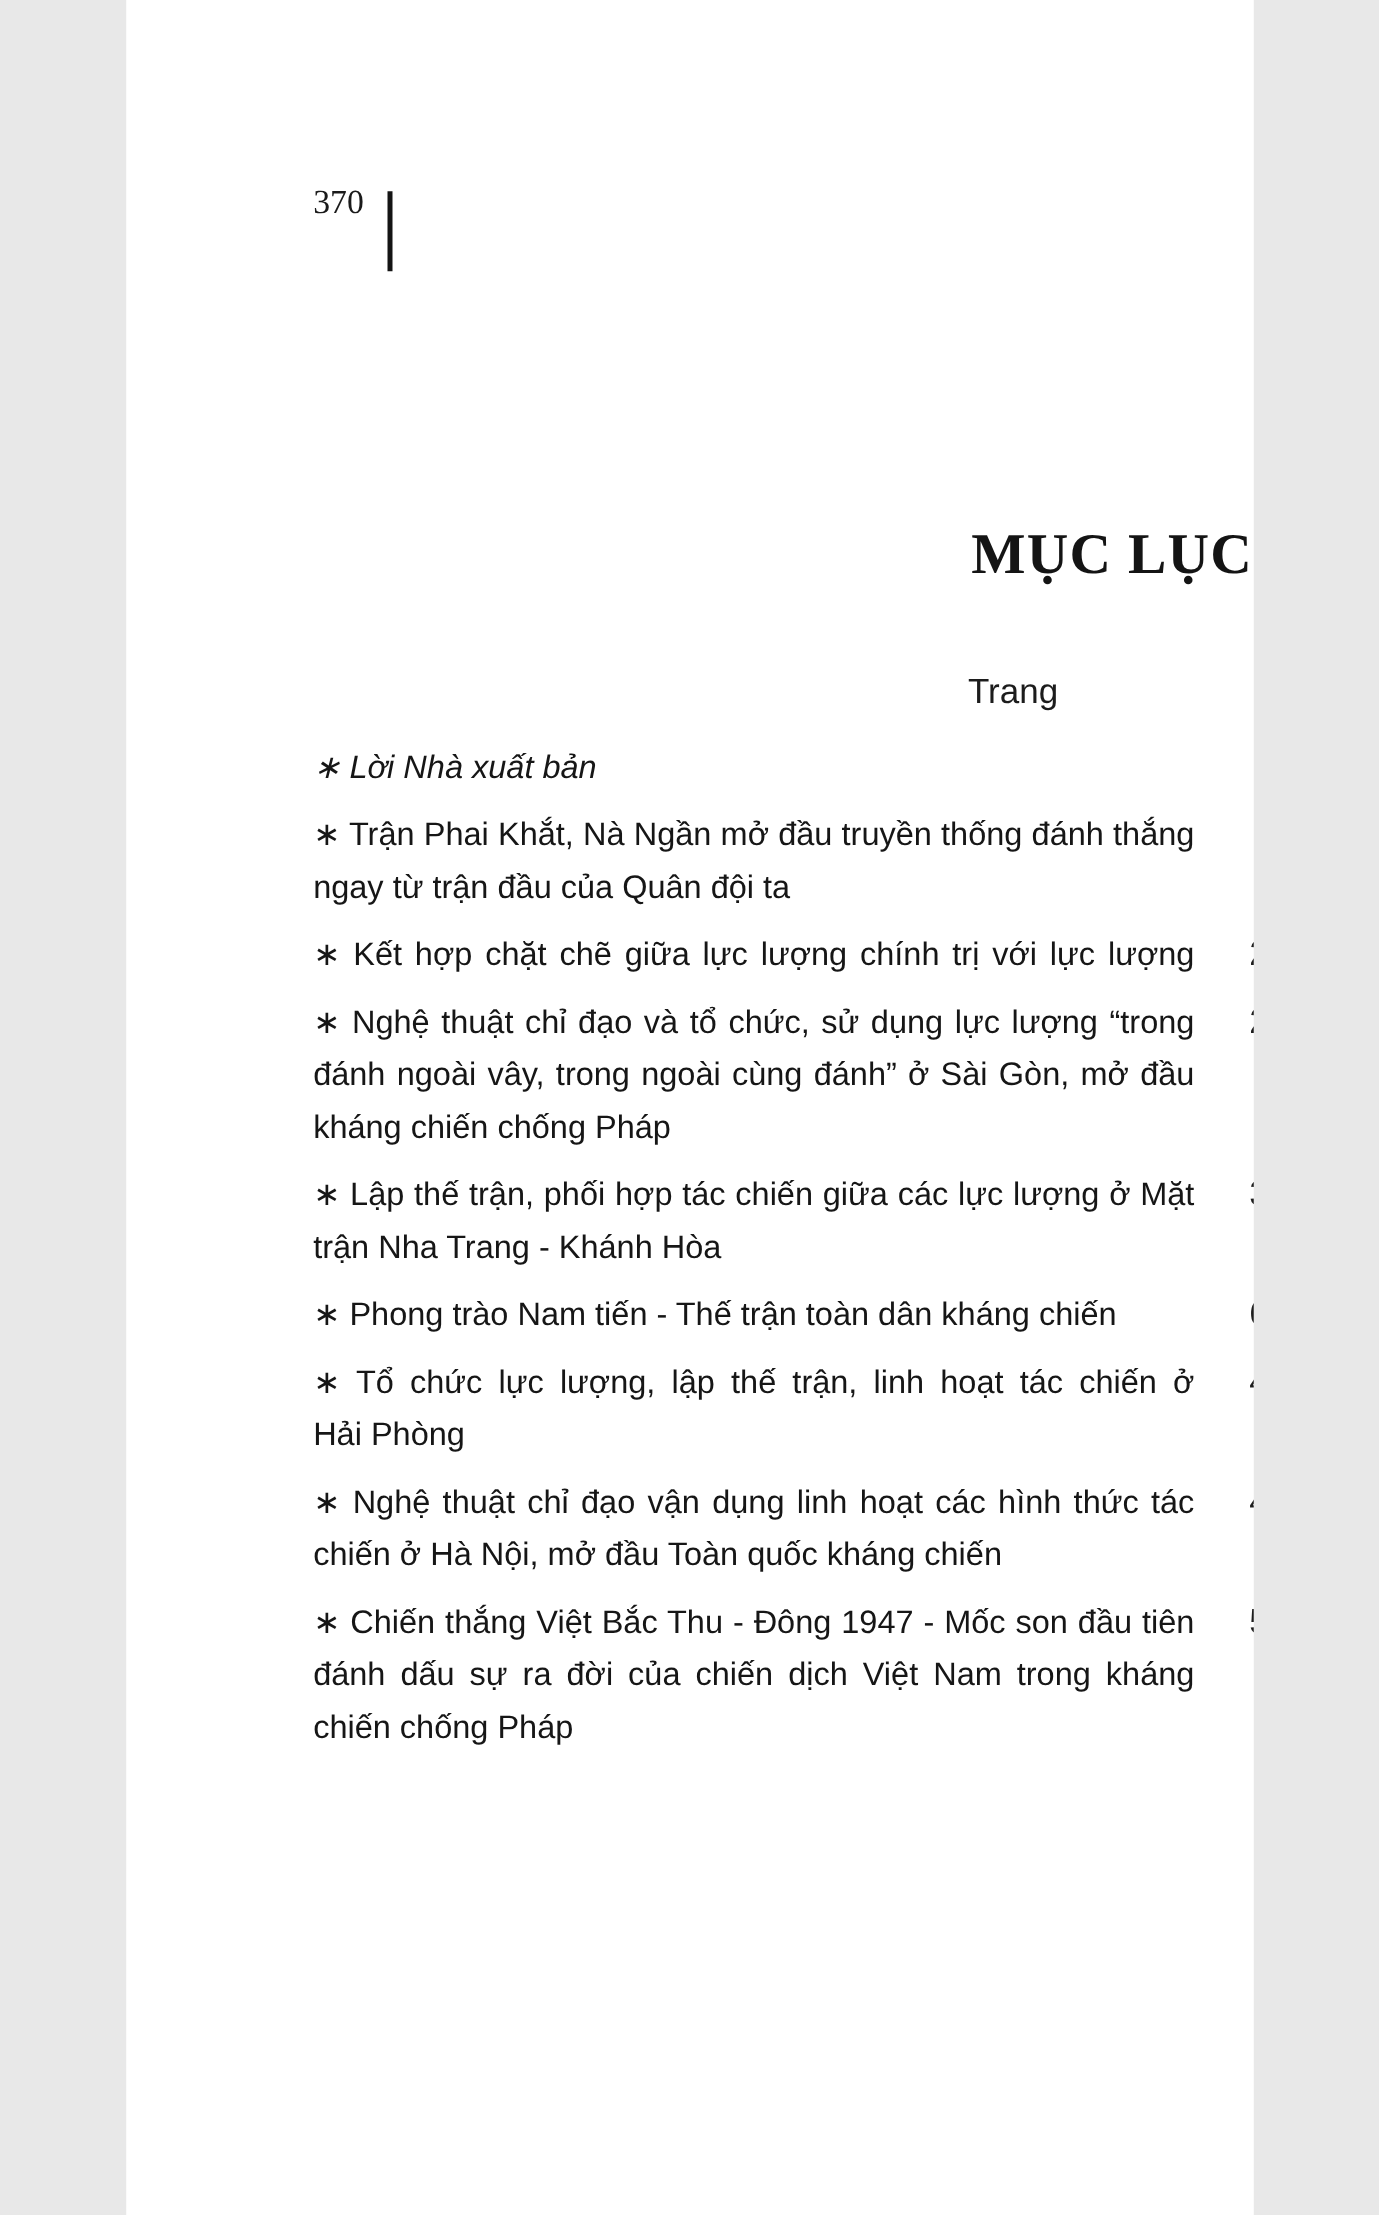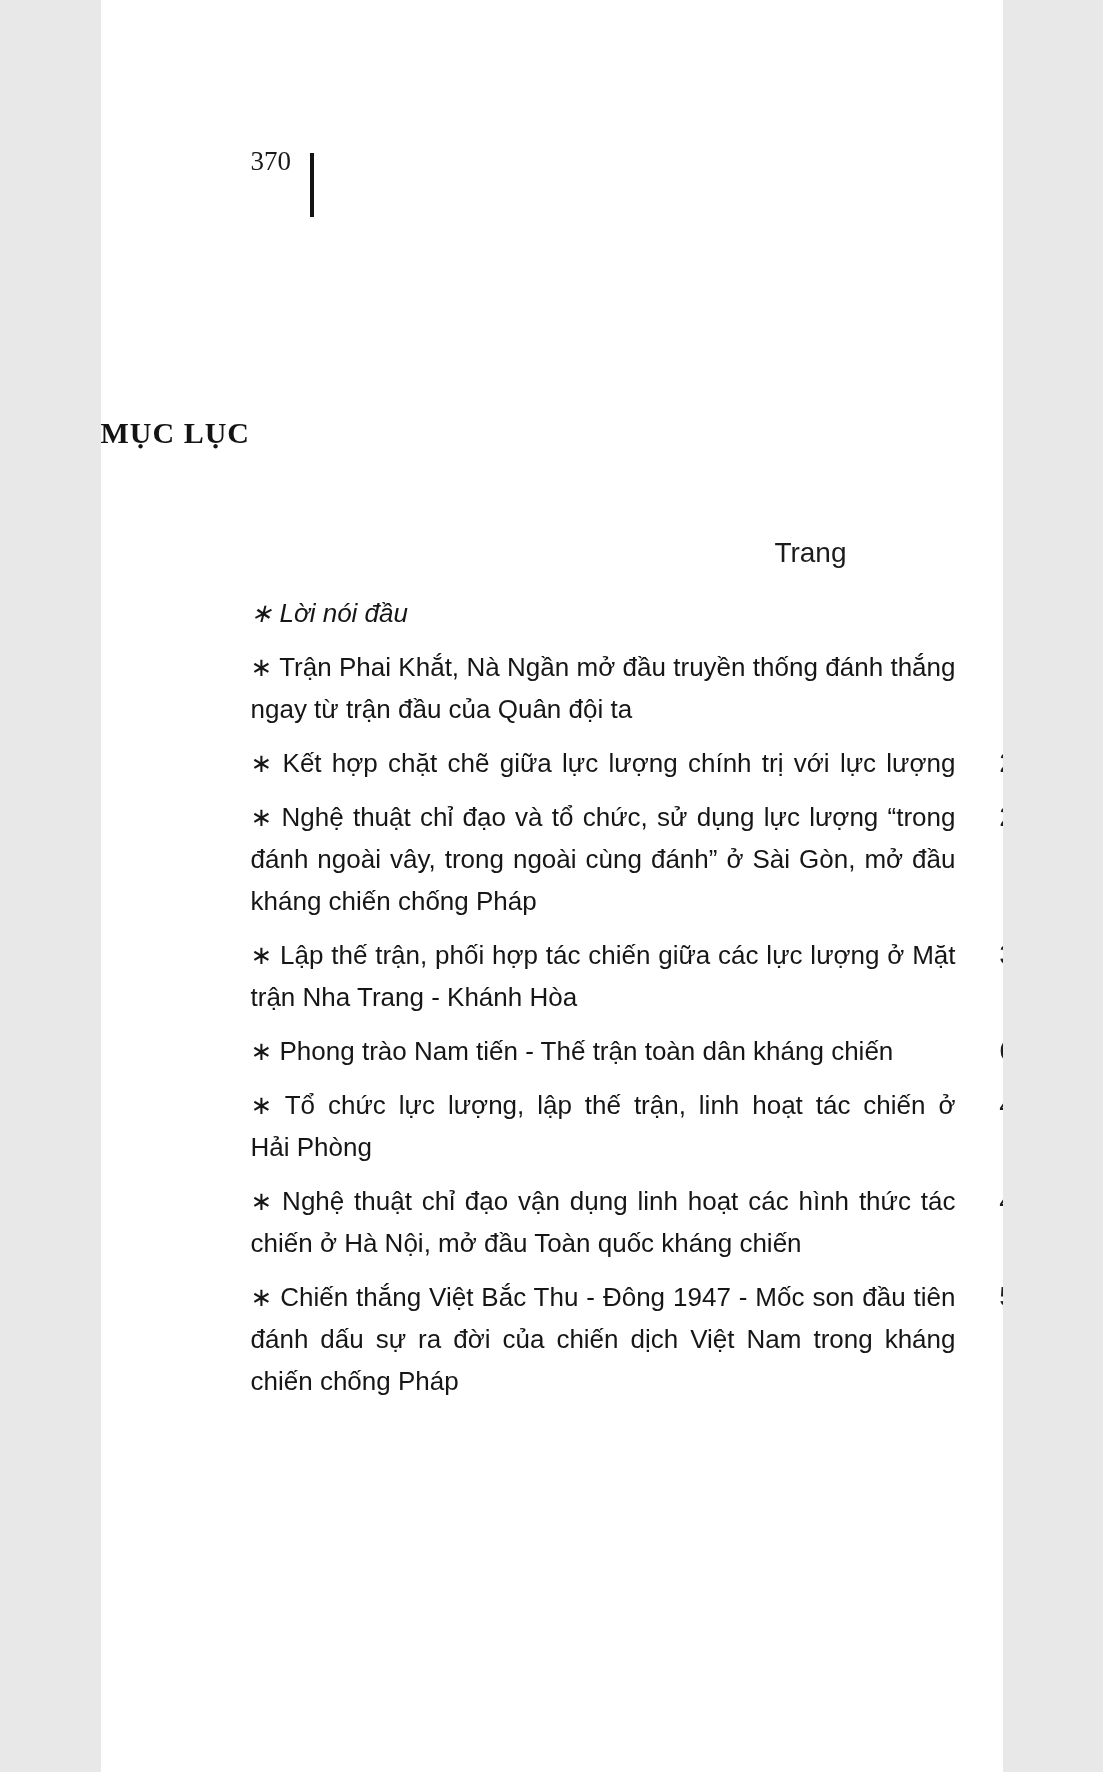--- a/index.html
+++ b/index.html
@@ -18,23 +18,23 @@
     font-family:"Liberation Serif", serif;
     font-size:27px; color:#1a1a1a;
   }
   .folio-bar {
     position:absolute; left:209px; top:153px;
     width:4px; height:64px; background:#141414;
   }
   
   .title {
     position:absolute; left:0; top:416px; width:100%;
-    margin:0; text-align:left;
+    margin:0; text-align:right;
     font-family:"Liberation Serif", serif;
-    font-weight:bold; font-size:30px; letter-spacing:1px;
+    font-weight:bold; font-size:46px; letter-spacing:1px;
     color:#141414;
   }
   
   .col-header {
     position:absolute; right:156px; top:537px;
     font-size:28px; color:#1c1c1c;
   }
   
   .toc {
     position:absolute; left:150px; top:592px; width:780px;
@@ -62,27 +62,27 @@
 
   <span class="folio-num">370</span>
   <span class="folio-bar"></span>
 
   <h1 class="title">MỤC LỤC</h1>
 
   <div class="col-header">Trang</div>
 
   <div class="toc">
 
-
     <div class="entry italic">
       <div class="lines">
-        <div class="line">∗ Lời nói đầu</div>
+        <div class="line">∗ Lời Nhà xuất bản</div>
       </div>
-      <span class="pagenum">9</span>
+      <span class="pagenum">5</span>
     </div>
+
 
     <div class="entry">
       <div class="lines">
         <div class="line just">∗ Trận Phai Khắt, Nà Ngần mở đầu truyền thống đánh thắng</div>
         <div class="line">ngay từ trận đầu của Quân đội ta</div>
       </div>
       <span class="pagenum">11</span>
     </div>
 
 

